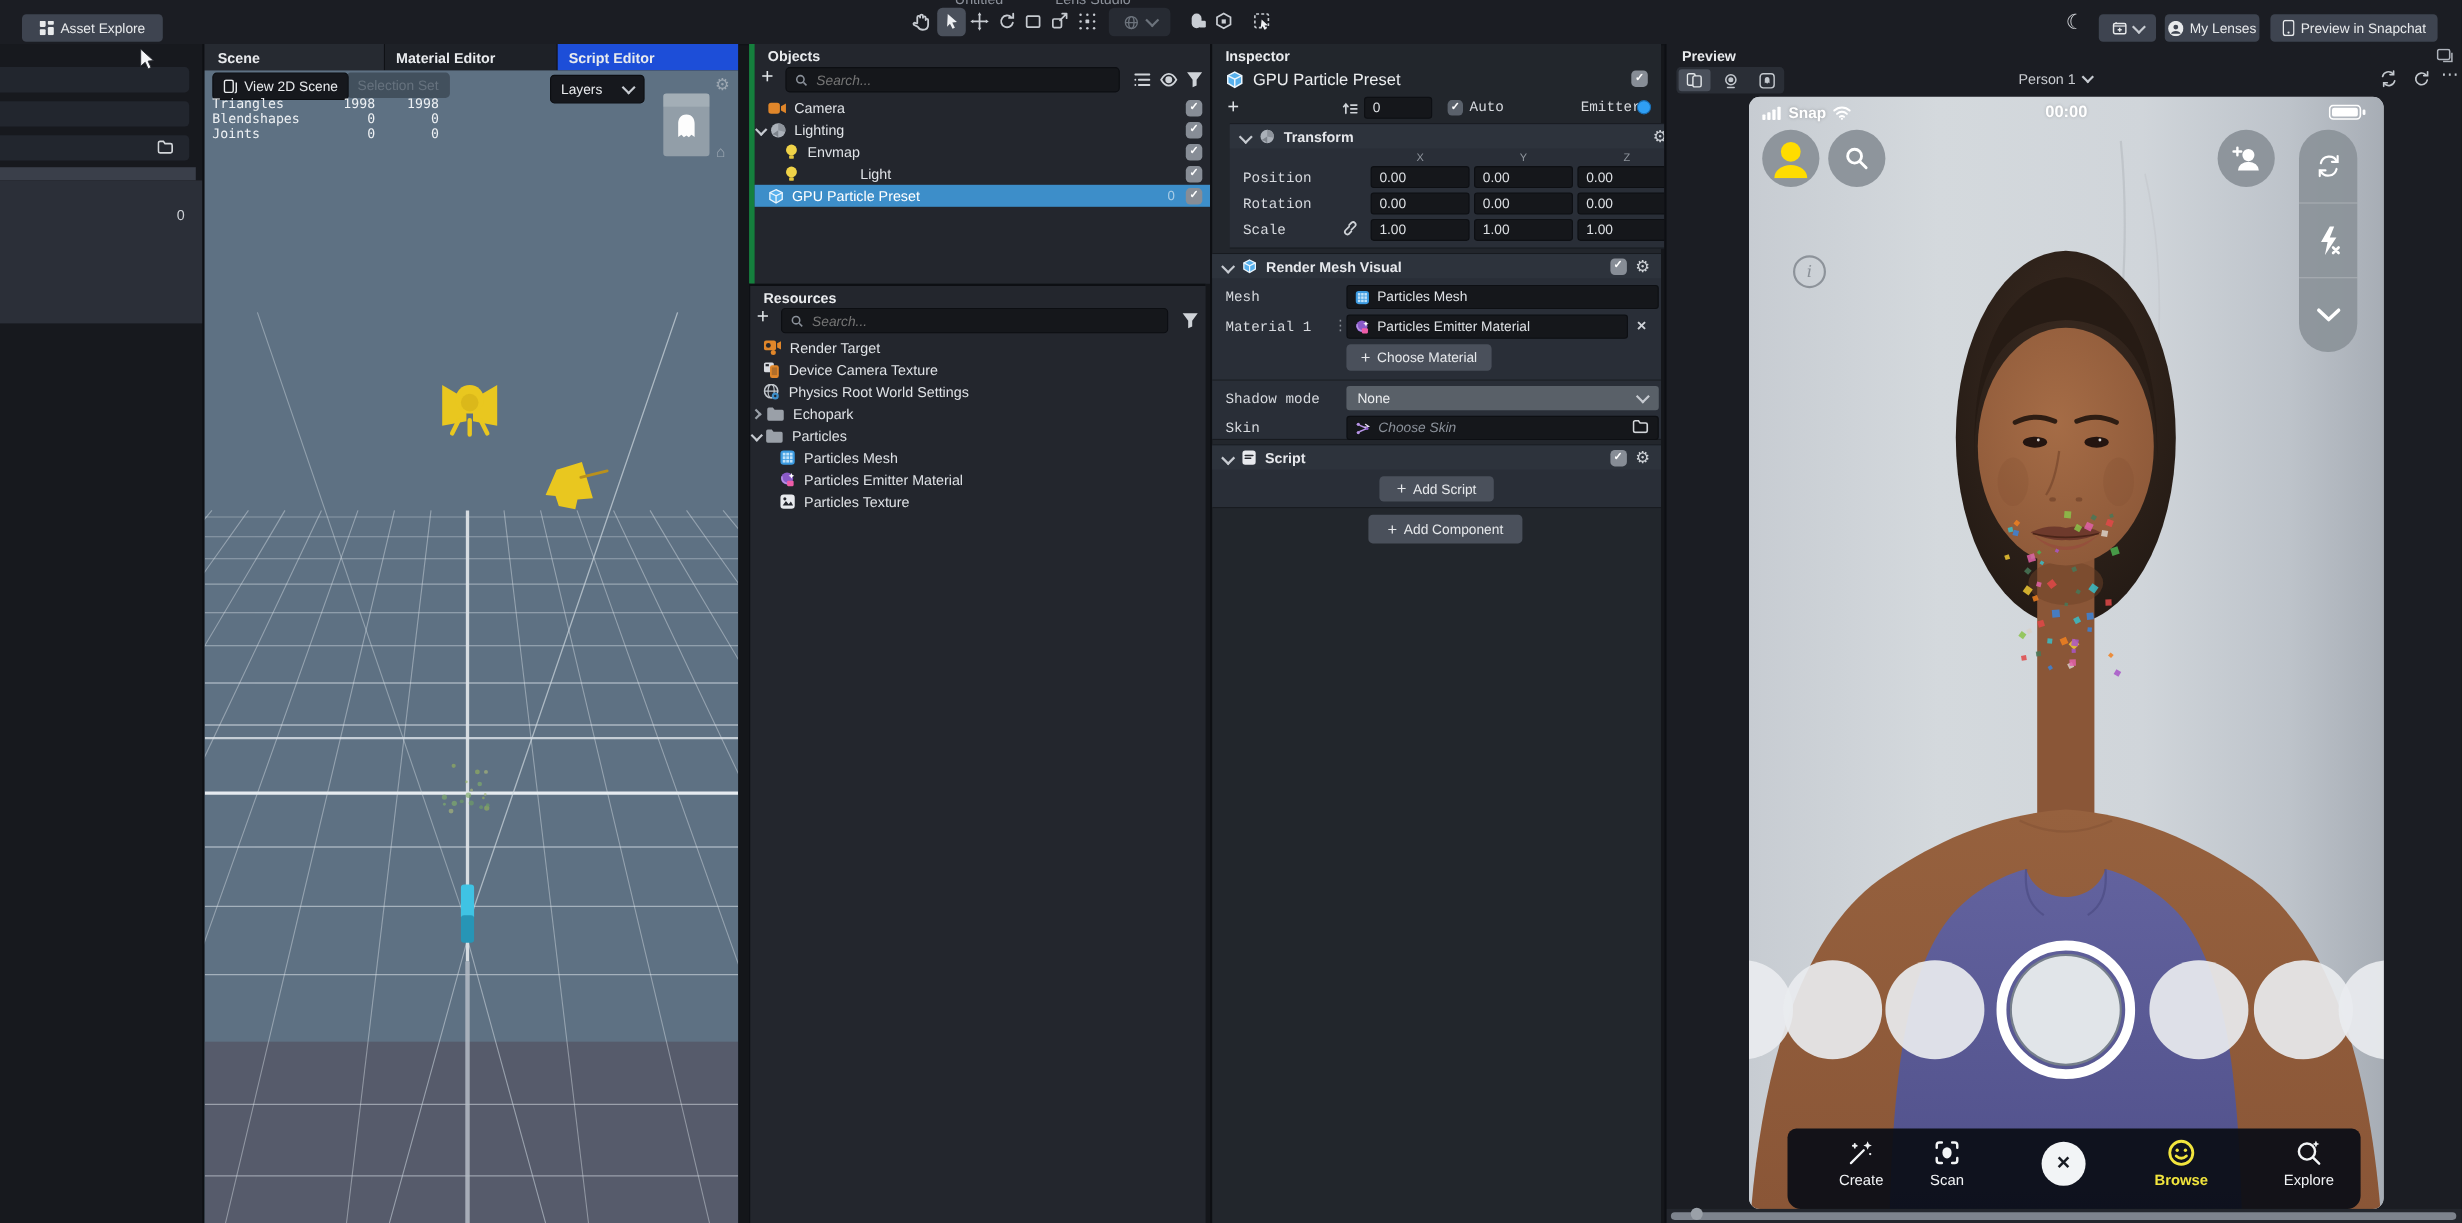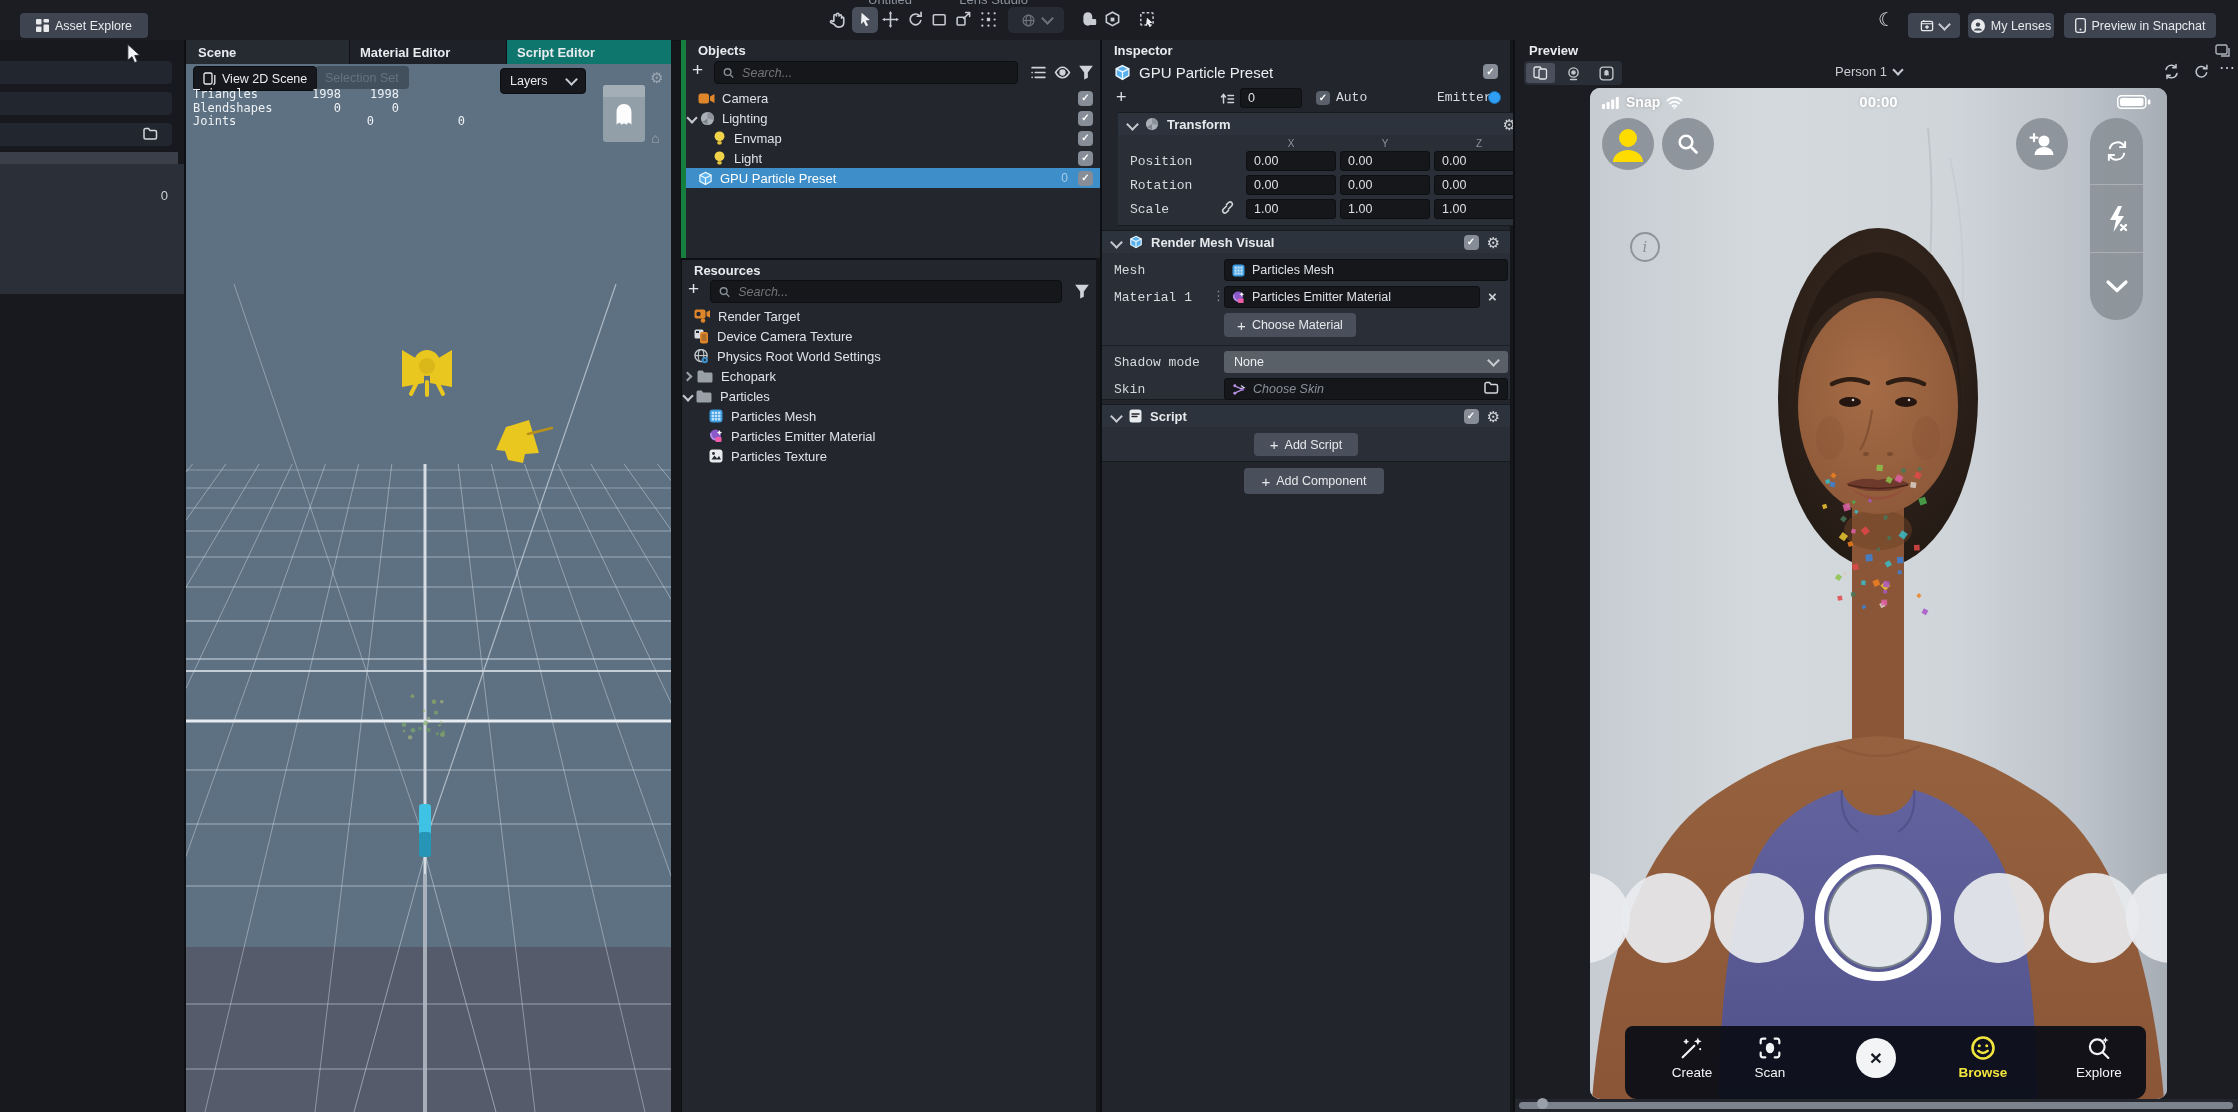--- a/index.html
+++ b/index.html
@@ -153,21 +153,21 @@
 
   <div class="abs" style="left:186px;top:40px;width:485px;height:1072px;background:#1e2127;">
 
     <div class="abs" style="left:0;top:0;width:485px;height:24px;display:flex;">
       <div style="width:164px;background:#262a31;border-right:1px solid #0f1115;display:flex;align-items:center;padding-left:12px;box-sizing:border-box;">
           <span class="panel-title">Scene</span>
         </div>
       <div style="width:157px;background:#1e2127;border-right:1px solid #0f1115;display:flex;align-items:center;padding-left:10px;box-sizing:border-box;">
           <span class="panel-title">Material Editor</span>
         </div>
-      <div style="flex:1;background:#0f766e;display:flex;align-items:center;padding-left:10px;box-sizing:border-box;">
+      <div style="flex:1;background:#1d4ed8;display:flex;align-items:center;padding-left:10px;box-sizing:border-box;">
           <span class="panel-title">Script Editor</span>
         </div>
     </div>
 
     <div class="abs" style="left:0;top:24px;width:485px;height:1048px;background:#5e7183;overflow:hidden;">
       <svg id="grid-svg" class="abs" style="left:0;top:0;" width="485" height="1048" viewBox="0 0 485 1048">
         <rect x="0" y="883" width="485" height="165" fill="#565b6b"></rect>
         <g id="gridlines">
             <line x1="0" y1="406" x2="485" y2="406" stroke="#dfe6ec" stroke-width="1" opacity="0.35"></line>
             <line x1="0" y1="424" x2="485" y2="424" stroke="#dfe6ec" stroke-width="1" opacity="0.38"></line>
@@ -268,21 +268,21 @@
         <div style="display:flex;">
             <span style="width:96px;">Triangles</span>
             <span style="width:52px;text-align:right;">1998</span>
             <span style="width:58px;text-align:right;">1998</span>
           </div>
         <div style="display:flex;">
             <span style="width:96px;">Blendshapes</span>
             <span style="width:52px;text-align:right;">0</span>
             <span style="width:58px;text-align:right;">0</span>
           </div>
-        <div style="display:flex;gap:33px;">
+        <div style="display:flex;">
             <span style="width:96px;">Joints</span>
             <span style="width:52px;text-align:right;">0</span>
             <span style="width:58px;text-align:right;">0</span>
           </div>
       </div>
 
       <div class="abs" style="left:417px;top:21px;width:42px;height:57px;background:#929ea8;border-radius:3px;overflow:hidden;">
         <div style="height:12px;background:#a3aeb6;"></div>
         <svg class="abs" style="left:8px;top:16px;" width="26" height="32" viewBox="0 0 16 18">
             <path d="M8 1 C4.6 1 3.4 3.6 3.4 6.2 L3.4 13.6 l1.8-1.2 1.4 1.4 1.4-1 1.4 1 1.4-1.4 1.8 1.2 L12.6 6.2 C12.6 3.6 11.4 1 8 1 Z" fill="#fdfdfd"></path>
@@ -334,21 +334,21 @@
       <span class="cb" style="position:absolute;right:7px;">✓</span>
     </div>
     <div class="treerow" style="top:88px;">
       <svg style="margin-left:27px;" width="13" height="15" viewBox="0 0 12 14">
           <circle cx="6" cy="5" r="4.6" fill="#f0d348"></circle>
           <rect x="4" y="9.5" width="4" height="3" rx="1" fill="#e3c53c"></rect>
         </svg>
       <span class="lbl" style="margin-left:8px;">Envmap</span>
       <span class="cb" style="position:absolute;right:7px;">✓</span>
     </div>
-    <div class="treerow" style="top:108px;">
+    <div class="treerow" style="top:108px;gap:48px;">
       <svg style="margin-left:27px;" width="13" height="15" viewBox="0 0 12 14">
           <circle cx="6" cy="5" r="4.6" fill="#f0d348"></circle>
           <rect x="4" y="9.5" width="4" height="3" rx="1" fill="#e3c53c"></rect>
         </svg>
       <span class="lbl" style="margin-left:8px;">Light</span>
       <span class="cb" style="position:absolute;right:7px;">✓</span>
     </div>
     <div class="treerow" style="top:128px;background:#3d8ec9;">
       <svg style="margin-left:12px;" width="15" height="15" viewBox="0 0 16 16" fill="none" stroke="#eaf5fd" stroke-width="1.3">
           <path d="M8 1.5 L14 4.5 V11 L8 14.5 L2 11 V4.5 Z" fill="#57b0ec"></path>

